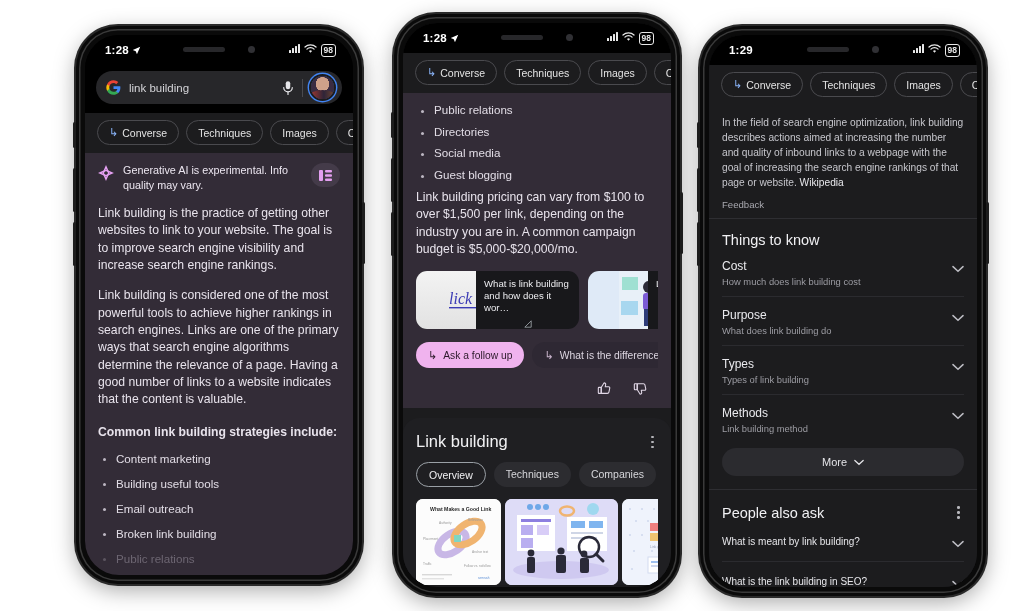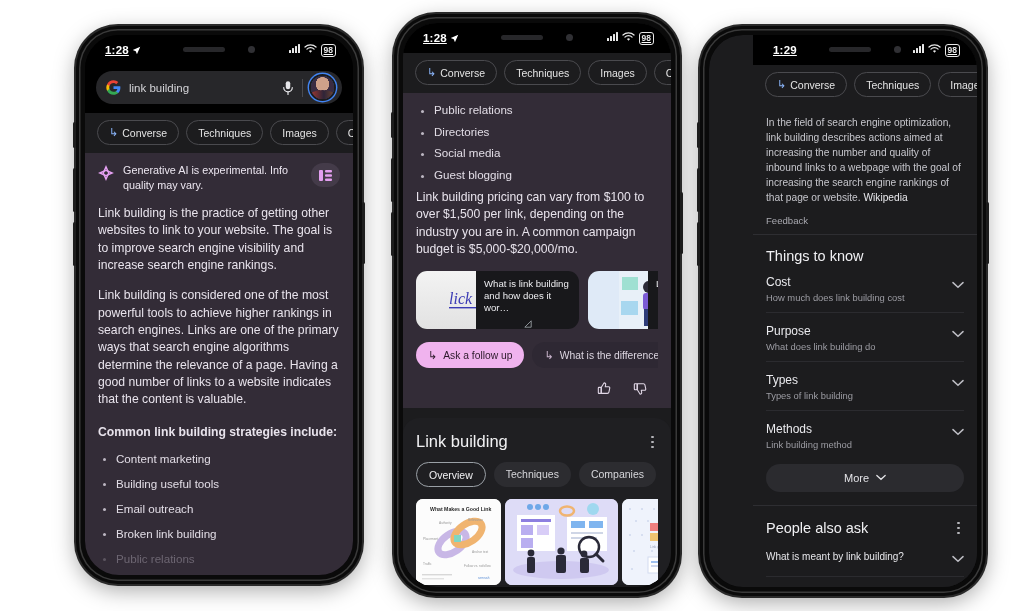--- a/index.html
+++ b/index.html
@@ -31,21 +31,21 @@
   .screen {
     position: absolute; left: 9px; right: 9px; top: 9px; bottom: 9px;
     border-radius: 34px; overflow: hidden; background: #000;
   }
   .screen-inner { position:absolute; inset:0; overflow:hidden; }
 
   
   .statusbar {
     position: relative; height: 30px; background:#000; color:#fff;
     display:flex; align-items:center; justify-content:space-between;
-    padding: 0 17px 0 20px; font-size: 11.5px; font-weight: 600; text-decoration: underline;
+    padding: 0 17px 0 20px; font-size: 11.5px; font-weight: 600;
   }
   .sb-left { display:flex; align-items:center; gap:3px; letter-spacing:.2px;}
   .sb-right { display:flex; gap:4px; }
   .loc-arrow { width:9px; height:9px; display:block; }
   .notch {
     position:absolute; left:50%; transform:translateX(-50%);
     top:5px; width:86px; height:19px; background:#000;
     border-radius:12px; display:flex; align-items:center;
     justify-content:space-between; padding: 0 7px;
   }
@@ -161,21 +161,21 @@
   .kc-tabs { display:flex; gap:8px; margin-top:11px; }
   .ktab {
     border-radius:16px; font-size:10.5px; padding:5.5px 12px; flex:0 0 auto;
   }
   .ktab.sel { border:1px solid #9aa0a6; color:#f1f1f3; }
   .ktab.un { background:#2c2c30; color:#d6d6da; }
   .kimgs { display:flex; gap:4px; margin-top:12px; overflow:hidden; }
   .kimg { flex:0 0 auto; height:86px; border-radius:7px; overflow:hidden; }
 
   
-  .p3wrap { background:#1c1c1e;padding-left:44px; }
+  .p3wrap { background:#1c1c1e; }
   .wikiblock { padding: 10px 13px 0; color:#c6c6cc; font-size:10.2px; line-height:1.48; }
   .wikiblock .wl { color:#e8e8ec; }
   .feedback { color:#a9a9b0; font-size:9.6px; padding:9px 13px 8px; }
   .hr { height:1px; background:#2e2e32; }
   .sec { background:#1c1c1e; padding: 13px 13px 0; }
   .sec-title { color:#f0f0f3; font-size:14.5px; font-weight:400; }
   .row-item { padding: 11px 0 9px; display:flex; align-items:flex-start; justify-content:space-between; }
   .row-item .txt .a { color:#eaeaee; font-size:12px; }
   .row-item .txt .b { color:#9c9ca3; font-size:9.4px; margin-top:3px; }
   .chev { width:12px; height:12px; margin-top:4px; flex:0 0 auto;}

